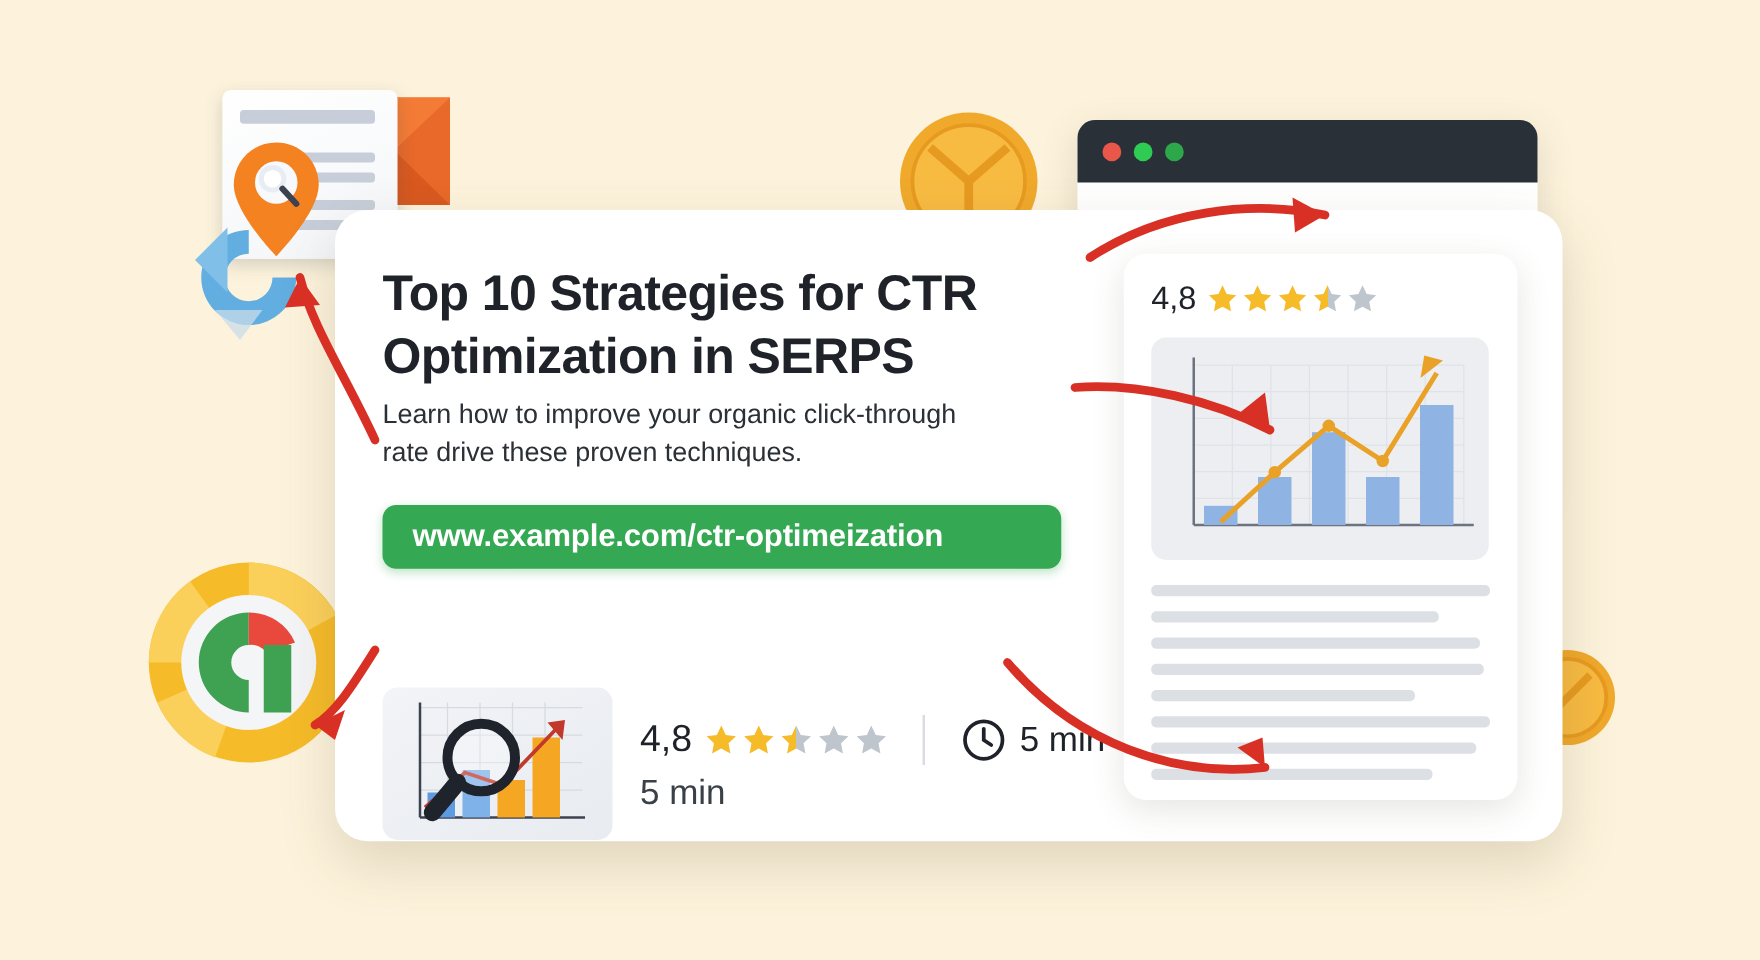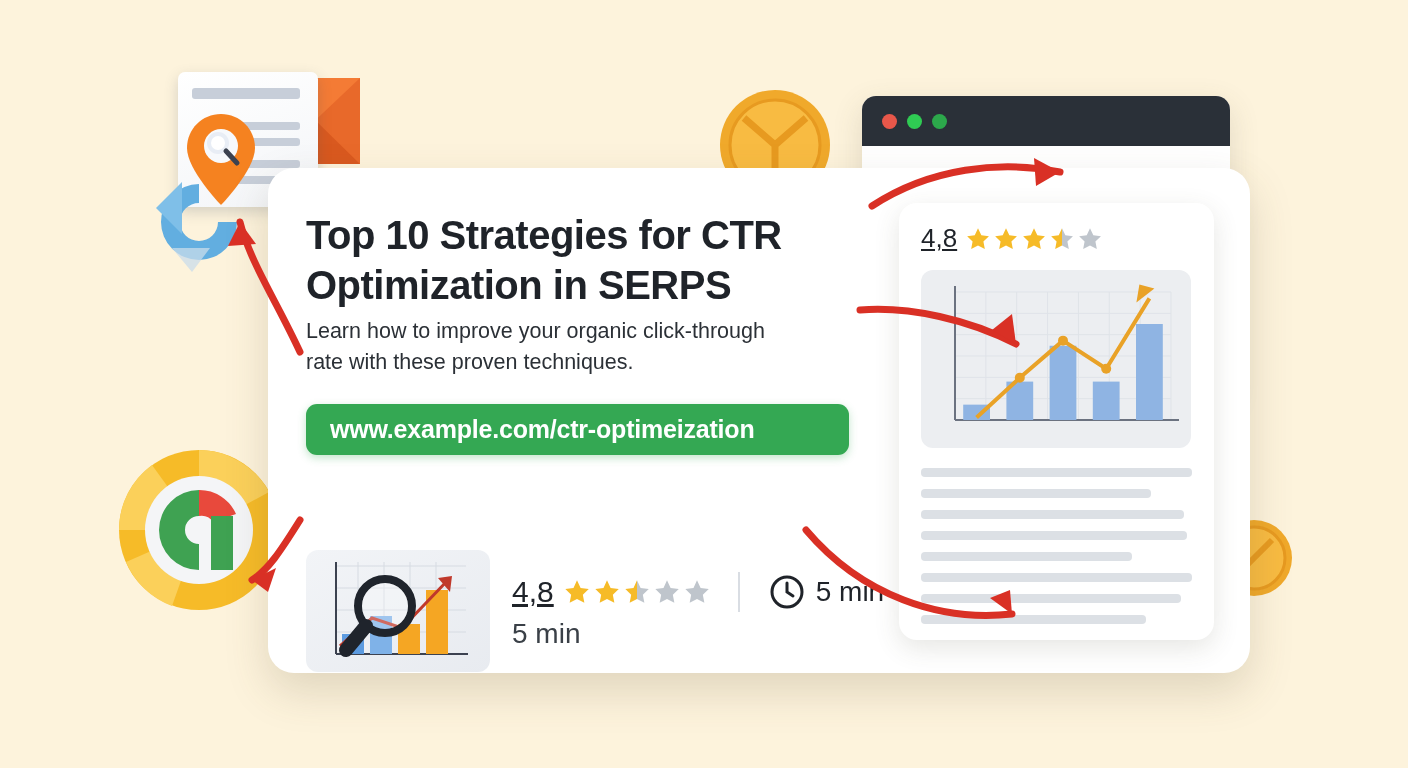--- a/index.html
+++ b/index.html
@@ -74,21 +74,21 @@
     display: flex; align-items: flex-start; gap: 22px;
   }
   #thumb {
     width: 184px; height: 122px;
     background: linear-gradient(150deg,#f2f4f7 0%,#e8ebf0 100%);
     border-radius: 12px; flex: none;
     position: relative; overflow: hidden;
   }
   #meta-text { padding-top: 22px; }
   .rating-line { display: flex; align-items: center; gap: 9px; }
-  .rating-value { font-size: 30px; color: #1f2329; text-decoration: underline; }
+  .rating-value { font-size: 30px; color: #1f2329; }
   .stars { display: flex; gap: 2px; }
   .divider { width: 2px; height: 40px; background: #d9dde3; margin: 0 18px; }
   .readtime { font-size: 28px; color: #1f2329; }
   #second-time { font-size: 28px; color: #3a4047; margin-top: 6px; }
 
   
   #browser {
     position: absolute; left: 862px; top: 96px;
     width: 368px; height: 300px;
     background: #ffffff;
@@ -187,21 +187,21 @@
     </div>
   </div>
 
   <div id="main-card">
 
     <div id="content-col">
       <h1 id="headline">Top 10 Strategies for CTR Optimization in SERPS</h1>
 
       <div id="description">
         <div>Learn how to improve your organic click-through</div>
-        <div>rate with these proven techniques.</div>
+        <div>rate drive these proven techniques.</div>
       </div>
 
       <button id="url-button">www.example.com/ctr-optimeization</button>
     </div>
 
     <div id="meta-row">
       <div id="thumb">
         <svg viewBox="0 0 184 122" width="184" height="122">
           <g stroke="#D6DBE2" stroke-width="1">
             <line x1="30" y1="16" x2="160" y2="16"></line>

